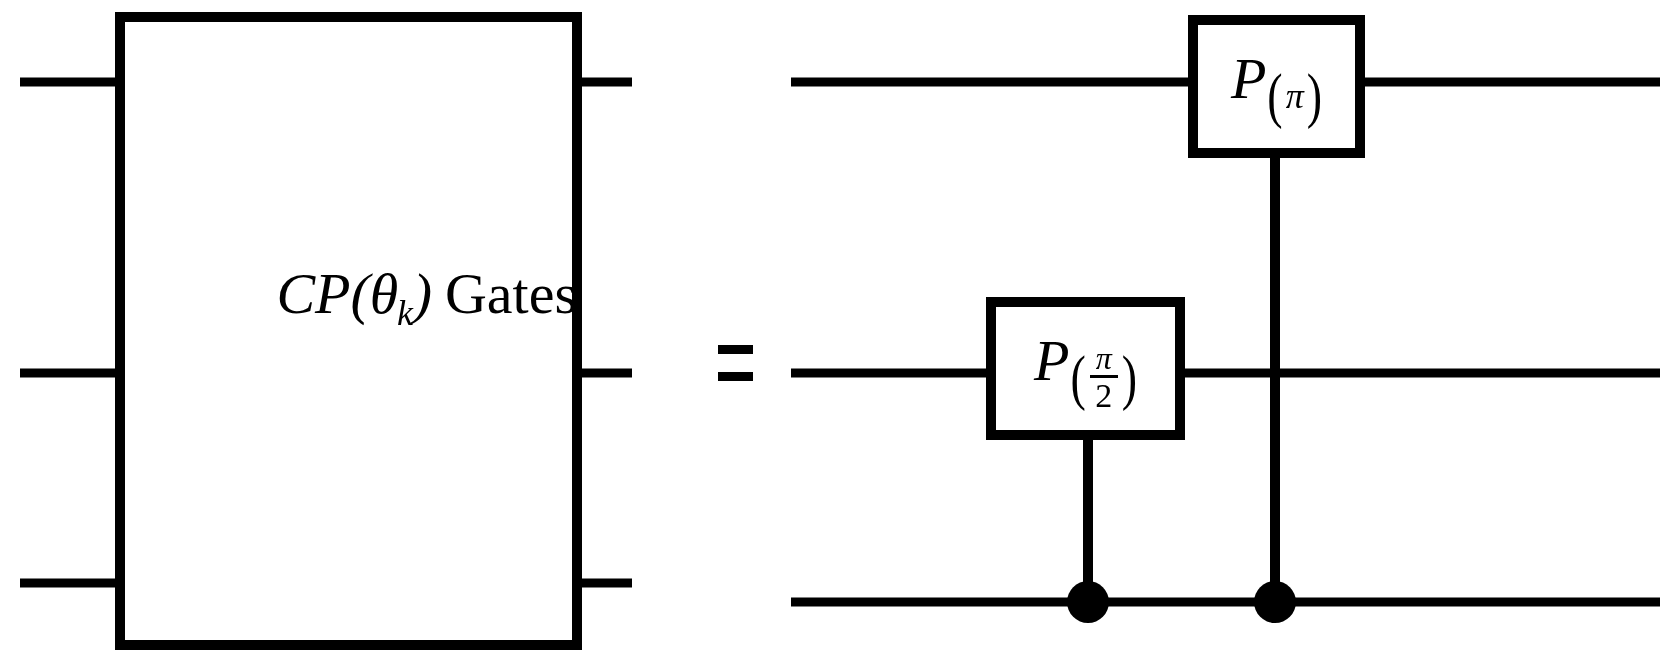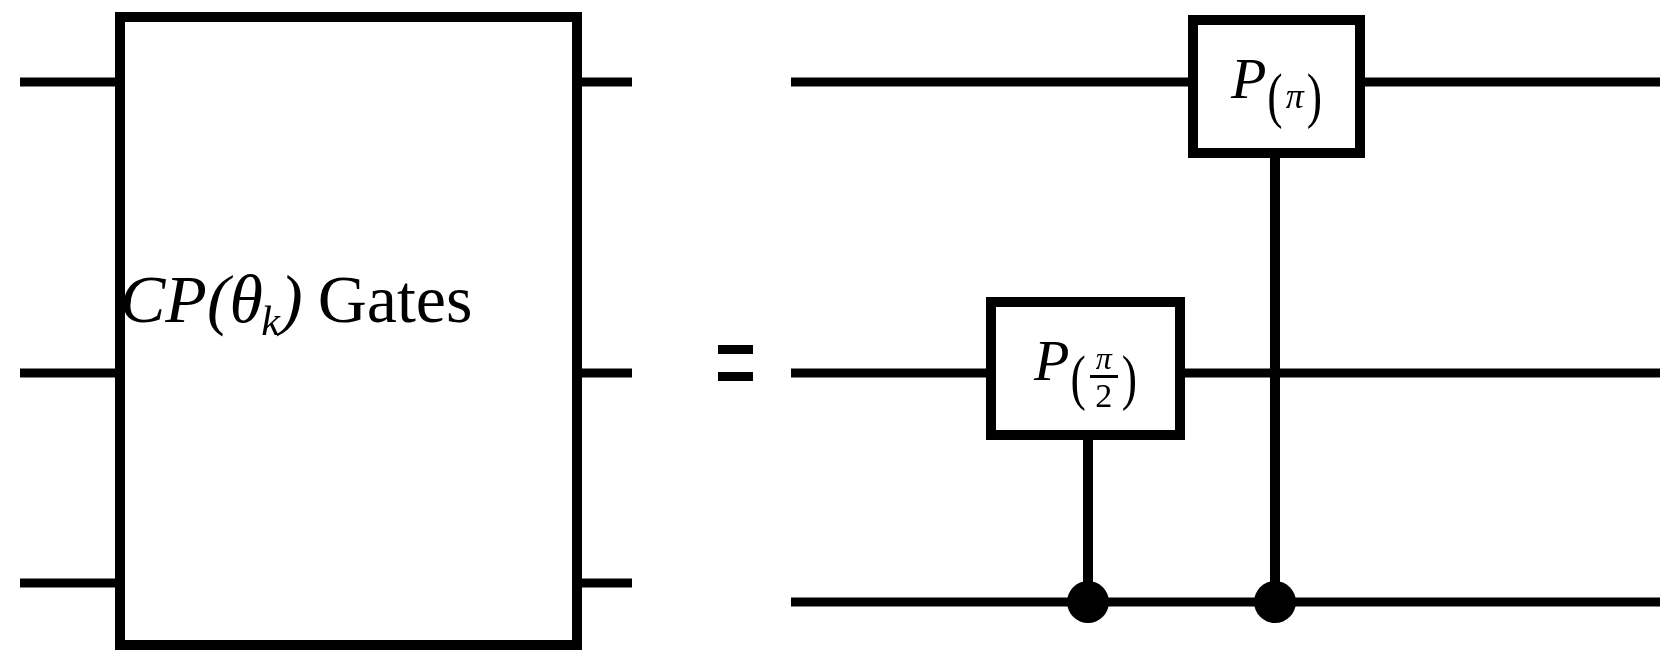--- a/index.html
+++ b/index.html
@@ -37,22 +37,22 @@
   .lbl {
     position: absolute;
     color: #000000;
     white-space: nowrap;
     font-family: "Liberation Serif", "DejaVu Serif", serif;
   }
   #cp-label {
     left: 120px;
     top: 265px;
     width: 457px;
-    text-align: left;
-    font-size: 68px;
+    text-align: right;
+    font-size: 58px;
     line-height: 1;
   }
   #cp-label .mathit {
     font-style: italic;
   }
   #cp-label .sub {
     font-style: italic;
     font-size: 0.62em;
     vertical-align: -0.32em;
     margin-left: -0.04em;

